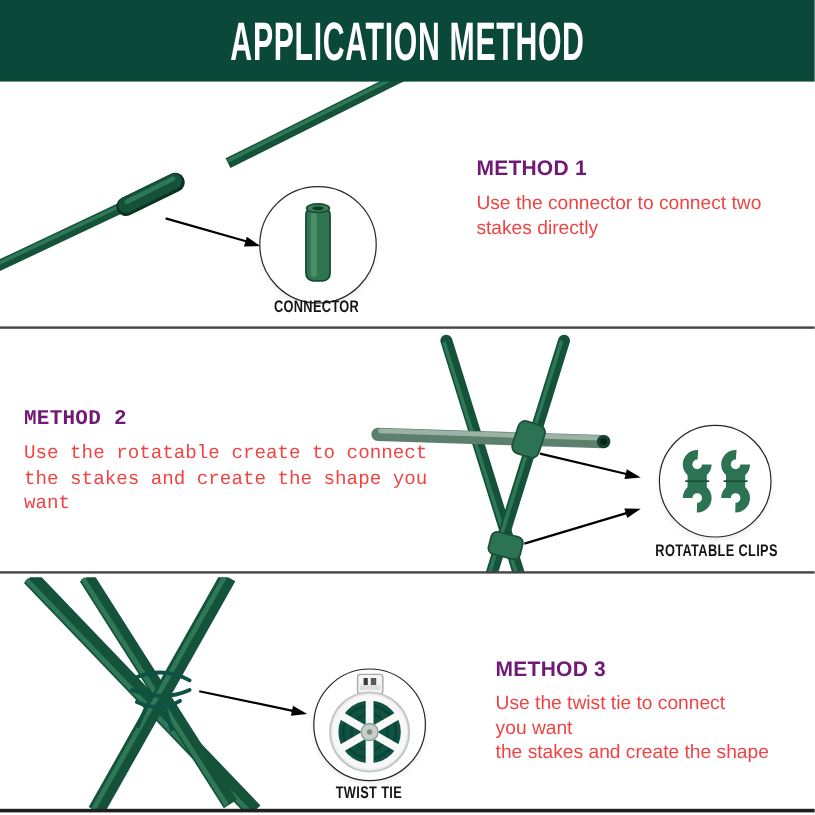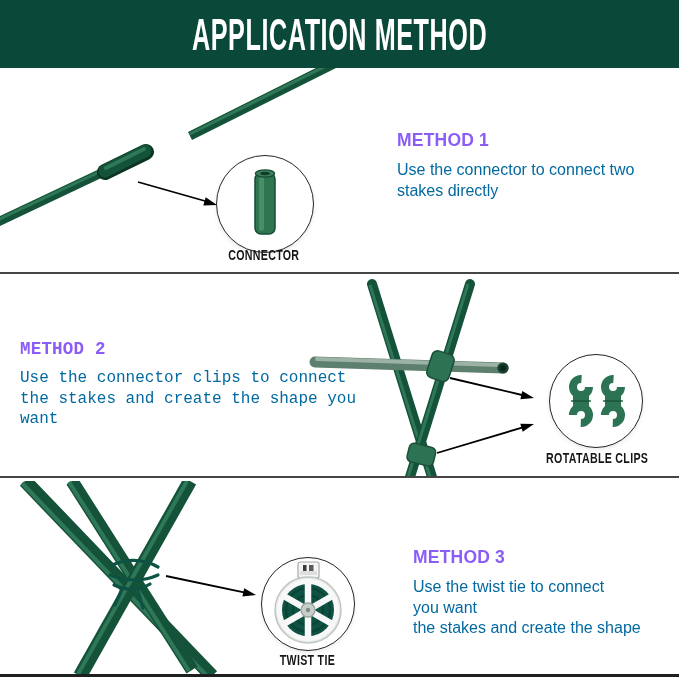--- a/index.html
+++ b/index.html
@@ -42,22 +42,22 @@
   .label-twist{left:237px;top:652px;width:140px;text-align:right;}
   .callout-label{
     font-weight:700;font-size:14px;color:#151515;white-space:nowrap;
     transform:scaleX(0.76);transform-origin:center;letter-spacing:0.4px;
   }
   
   .method-block{position:absolute;z-index:2;}
   .method-1-text{left:397px;top:130px;width:275px;}
   .method-2-text{left:20px;top:339px;width:360px;font-family:Liberation Mono, monospace;}
   .method-3-text{left:413px;top:547px;width:266px;}
-  .method-heading{font-weight:700;font-size:17.5px;color:#8b5cf6;letter-spacing:0.2px;margin:0 0 9px 0;}
-  .method-body{font-size:16px;line-height:20.5px;color:#0369a1;}
+  .method-heading{font-weight:700;font-size:17.5px;color:#701a75;letter-spacing:0.2px;margin:0 0 9px 0;}
+  .method-body{font-size:16px;line-height:20.5px;color:#ef4444;}
 </style>
 </head>
 <body>
 
 <div class="canvas">
 
   <svg class="illus illus-1" width="679" height="213" viewBox="0 0 679 213">
 
     <g>
       <line x1="-15" y1="168" x2="150" y2="90" stroke="var(--stake-base)" stroke-width="9"></line>
@@ -217,21 +217,21 @@
     <h2 class="method-heading">METHOD 1</h2>
     <div class="method-body">
       <div>Use the connector to connect two</div>
       <div>stakes directly</div>
     </div>
   </div>
 
   <div class="method-block method-2-text">
     <h2 class="method-heading">METHOD 2</h2>
     <div class="method-body">
-      <div>Use the connector clips to connect</div>
+      <div>Use the rotatable create to connect</div>
       <div>the stakes and create the shape you want</div>
     </div>
   </div>
 
   <div class="method-block method-3-text">
     <h2 class="method-heading">METHOD 3</h2>
     <div class="method-body">
       <div>Use the twist tie to connect</div>
       <div>you want</div>
       <div>the stakes and create the shape</div>

